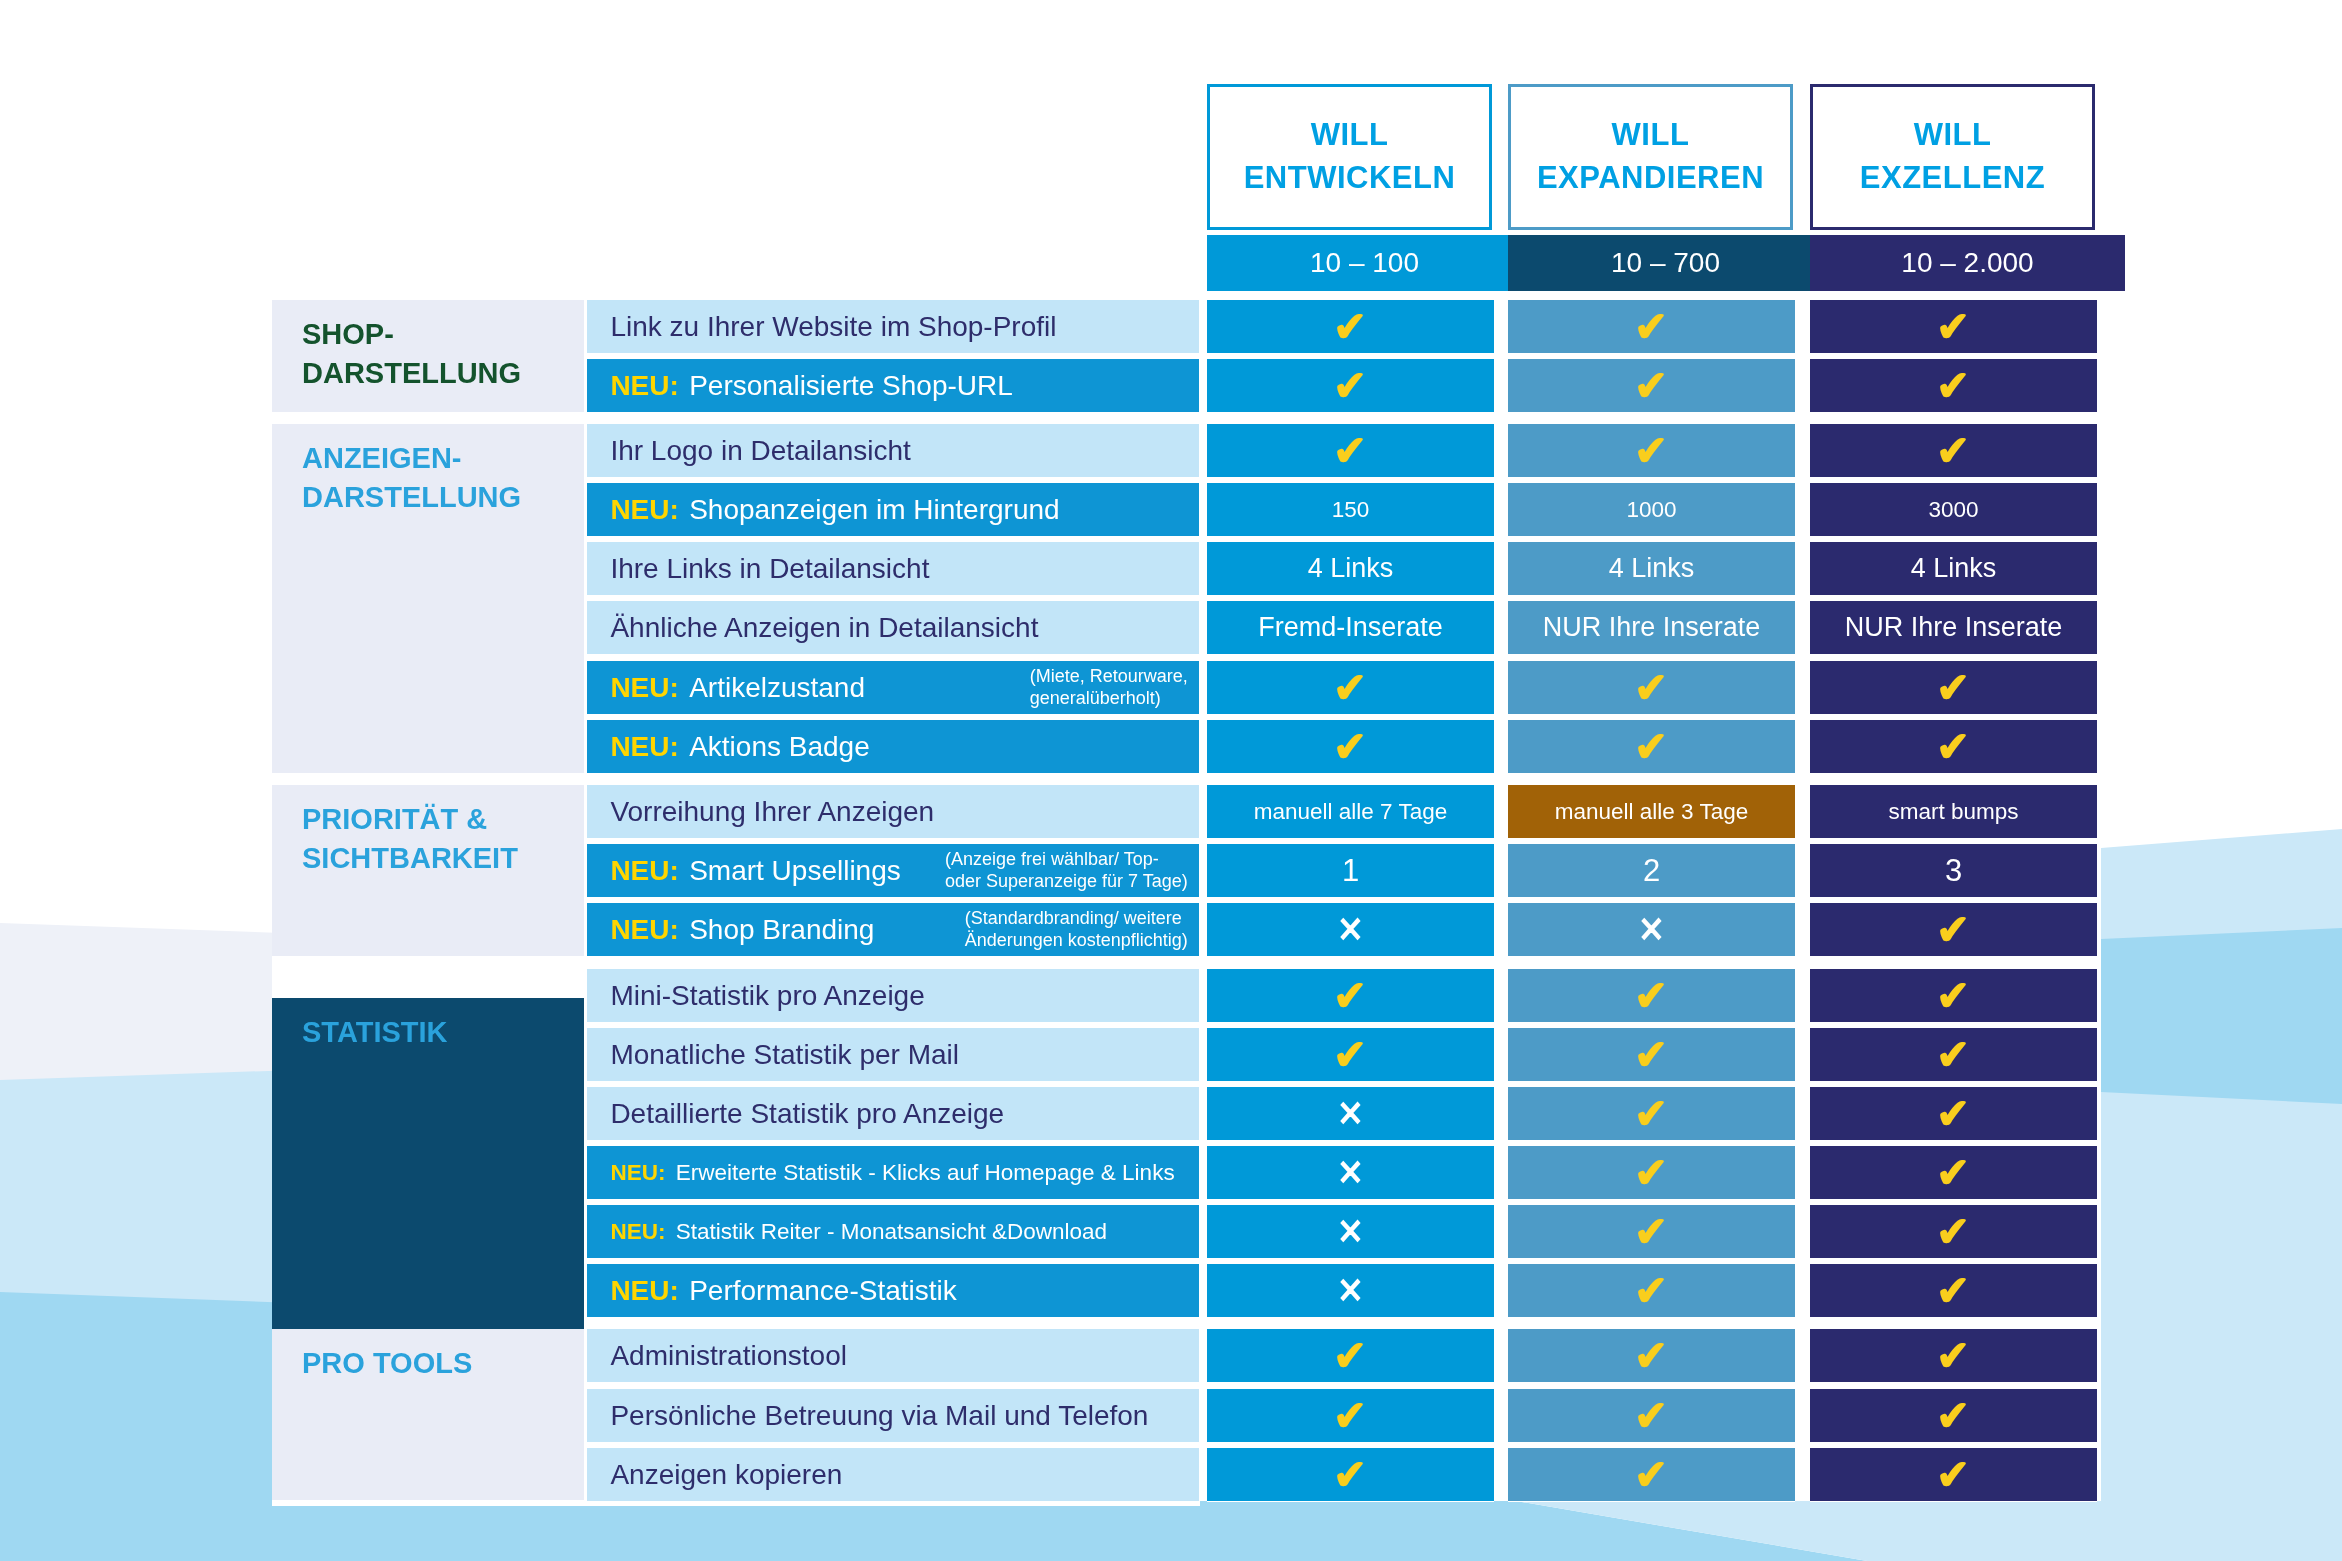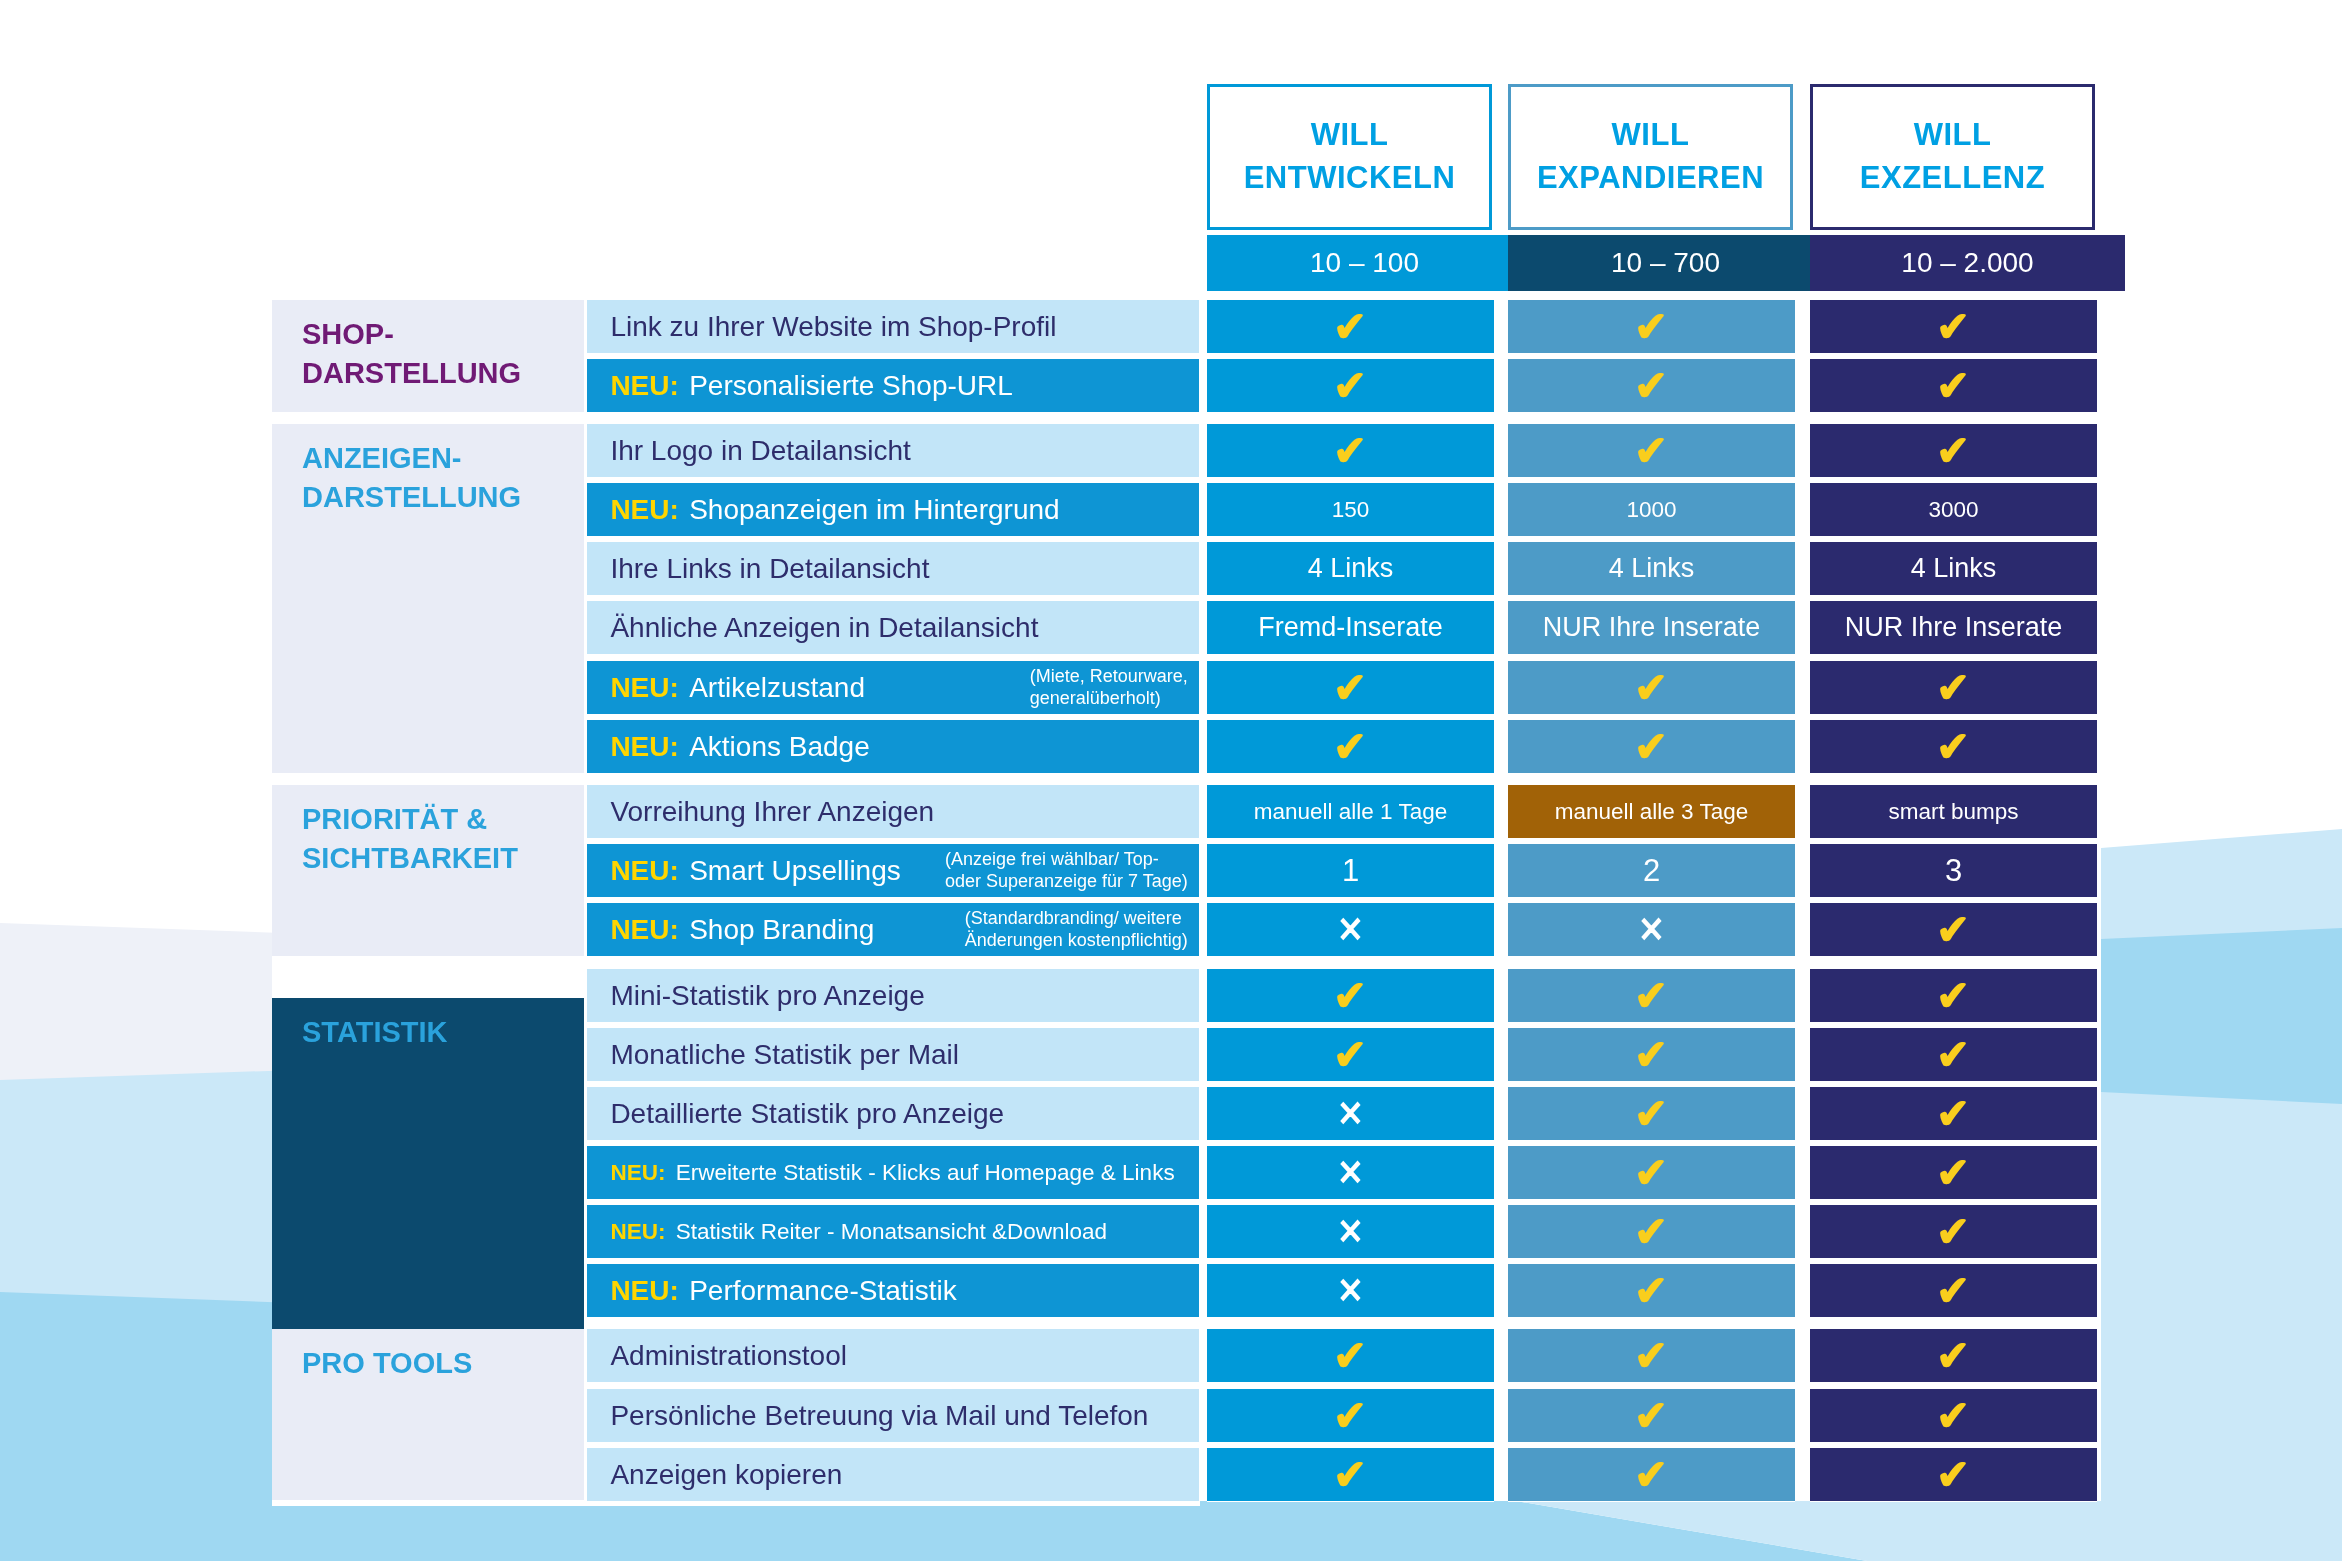--- a/index.html
+++ b/index.html
@@ -115,21 +115,21 @@
       <div class="cell val-cell" style="left: 1207px; top: 359px; width: 287px; height: 53px; background: rgb(0, 153, 216);">
         <span class="check" style="color: rgb(249, 206, 29);">✔</span>
       </div>
       <div class="cell val-cell" style="left: 1508px; top: 359px; width: 287px; height: 53px; background: rgb(77, 155, 199);">
         <span class="check" style="color: rgb(249, 206, 29);">✔</span>
       </div>
       <div class="cell val-cell" style="left: 1810px; top: 359px; width: 287px; height: 53px; background: rgb(43, 42, 110);">
         <span class="check" style="color: rgb(249, 206, 29);">✔</span>
       </div>
       <div class="cat-block" style="top: 300px; height: 112px; background: rgb(233, 236, 246);">
-        <div class="cat-label" style="color: #701a75;">SHOP-
+        <div class="cat-label" style="color: #14532d;">SHOP-
 DARSTELLUNG</div>
       </div>
       <div class="cell label-cell" style="top: 424px; height: 53px; background: rgb(194, 229, 248); color: rgb(46, 45, 107);">
         <span>Ihr Logo in Detailansicht</span>
       </div>
       <div class="cell val-cell" style="left: 1207px; top: 424px; width: 287px; height: 53px; background: rgb(0, 153, 216);">
         <span class="check" style="color: rgb(249, 206, 29);">✔</span>
       </div>
       <div class="cell val-cell" style="left: 1508px; top: 424px; width: 287px; height: 53px; background: rgb(77, 155, 199);">
         <span class="check" style="color: rgb(249, 206, 29);">✔</span>
@@ -203,21 +203,21 @@
         <span class="check" style="color: rgb(249, 206, 29);">✔</span>
       </div>
       <div class="cat-block" style="top: 424px; height: 349px; background: rgb(233, 236, 246);">
         <div class="cat-label" style="color: rgb(42, 162, 220);">ANZEIGEN-
 DARSTELLUNG</div>
       </div>
       <div class="cell label-cell" style="top: 785px; height: 53px; background: rgb(194, 229, 248); color: rgb(46, 45, 107);">
         <span>Vorreihung Ihrer Anzeigen</span>
       </div>
       <div class="cell val-cell" style="left: 1207px; top: 785px; width: 287px; height: 53px; background: rgb(0, 153, 216);">
-        <span class="v-sm">manuell alle 1 Tage</span>
+        <span class="v-sm">manuell alle 7 Tage</span>
       </div>
       <div class="cell val-cell" style="left: 1508px; top: 785px; width: 287px; height: 53px; background: #a16207;">
         <span class="v-sm">manuell alle 3 Tage</span>
       </div>
       <div class="cell val-cell" style="left: 1810px; top: 785px; width: 287px; height: 53px; background: rgb(43, 42, 110);">
         <span class="v-sm">smart bumps</span>
       </div>
       <div class="cell label-cell" style="top: 844px; height: 53px; background: rgb(14, 149, 212); color: rgb(255, 255, 255);">
         <span class="neu-tag" style="color: rgb(255, 213, 0);">NEU:</span>
         <span>Smart Upsellings</span>

